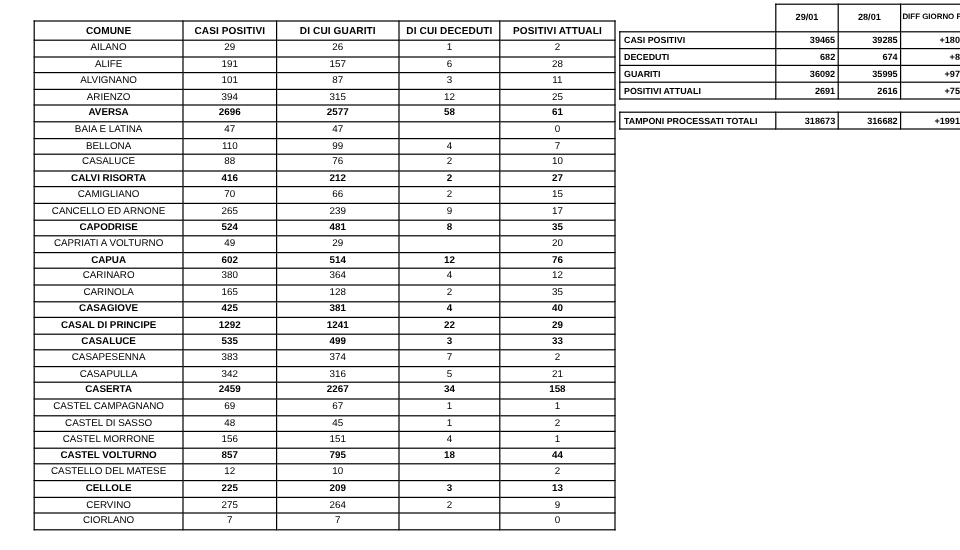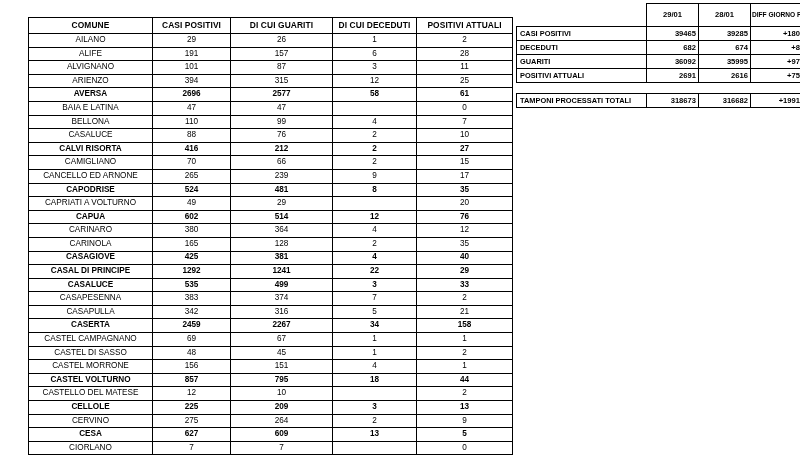--- a/index.html
+++ b/index.html
@@ -399,27 +399,20 @@
             <td>3</td>
             <td>13</td>
           </tr>
           <tr>
             <td class="name">CERVINO</td>
             <td>275</td>
             <td>264</td>
             <td>2</td>
             <td>9</td>
           </tr>
-          <tr class="bold">
-            <td class="name">CESA</td>
-            <td>627</td>
-            <td>609</td>
-            <td>13</td>
-            <td>5</td>
-          </tr>
           <tr>
             <td class="name">CIORLANO</td>
             <td>7</td>
             <td>7</td>
             <td></td>
             <td>0</td>
           </tr>
         </tbody>
     </table>
   </div>

